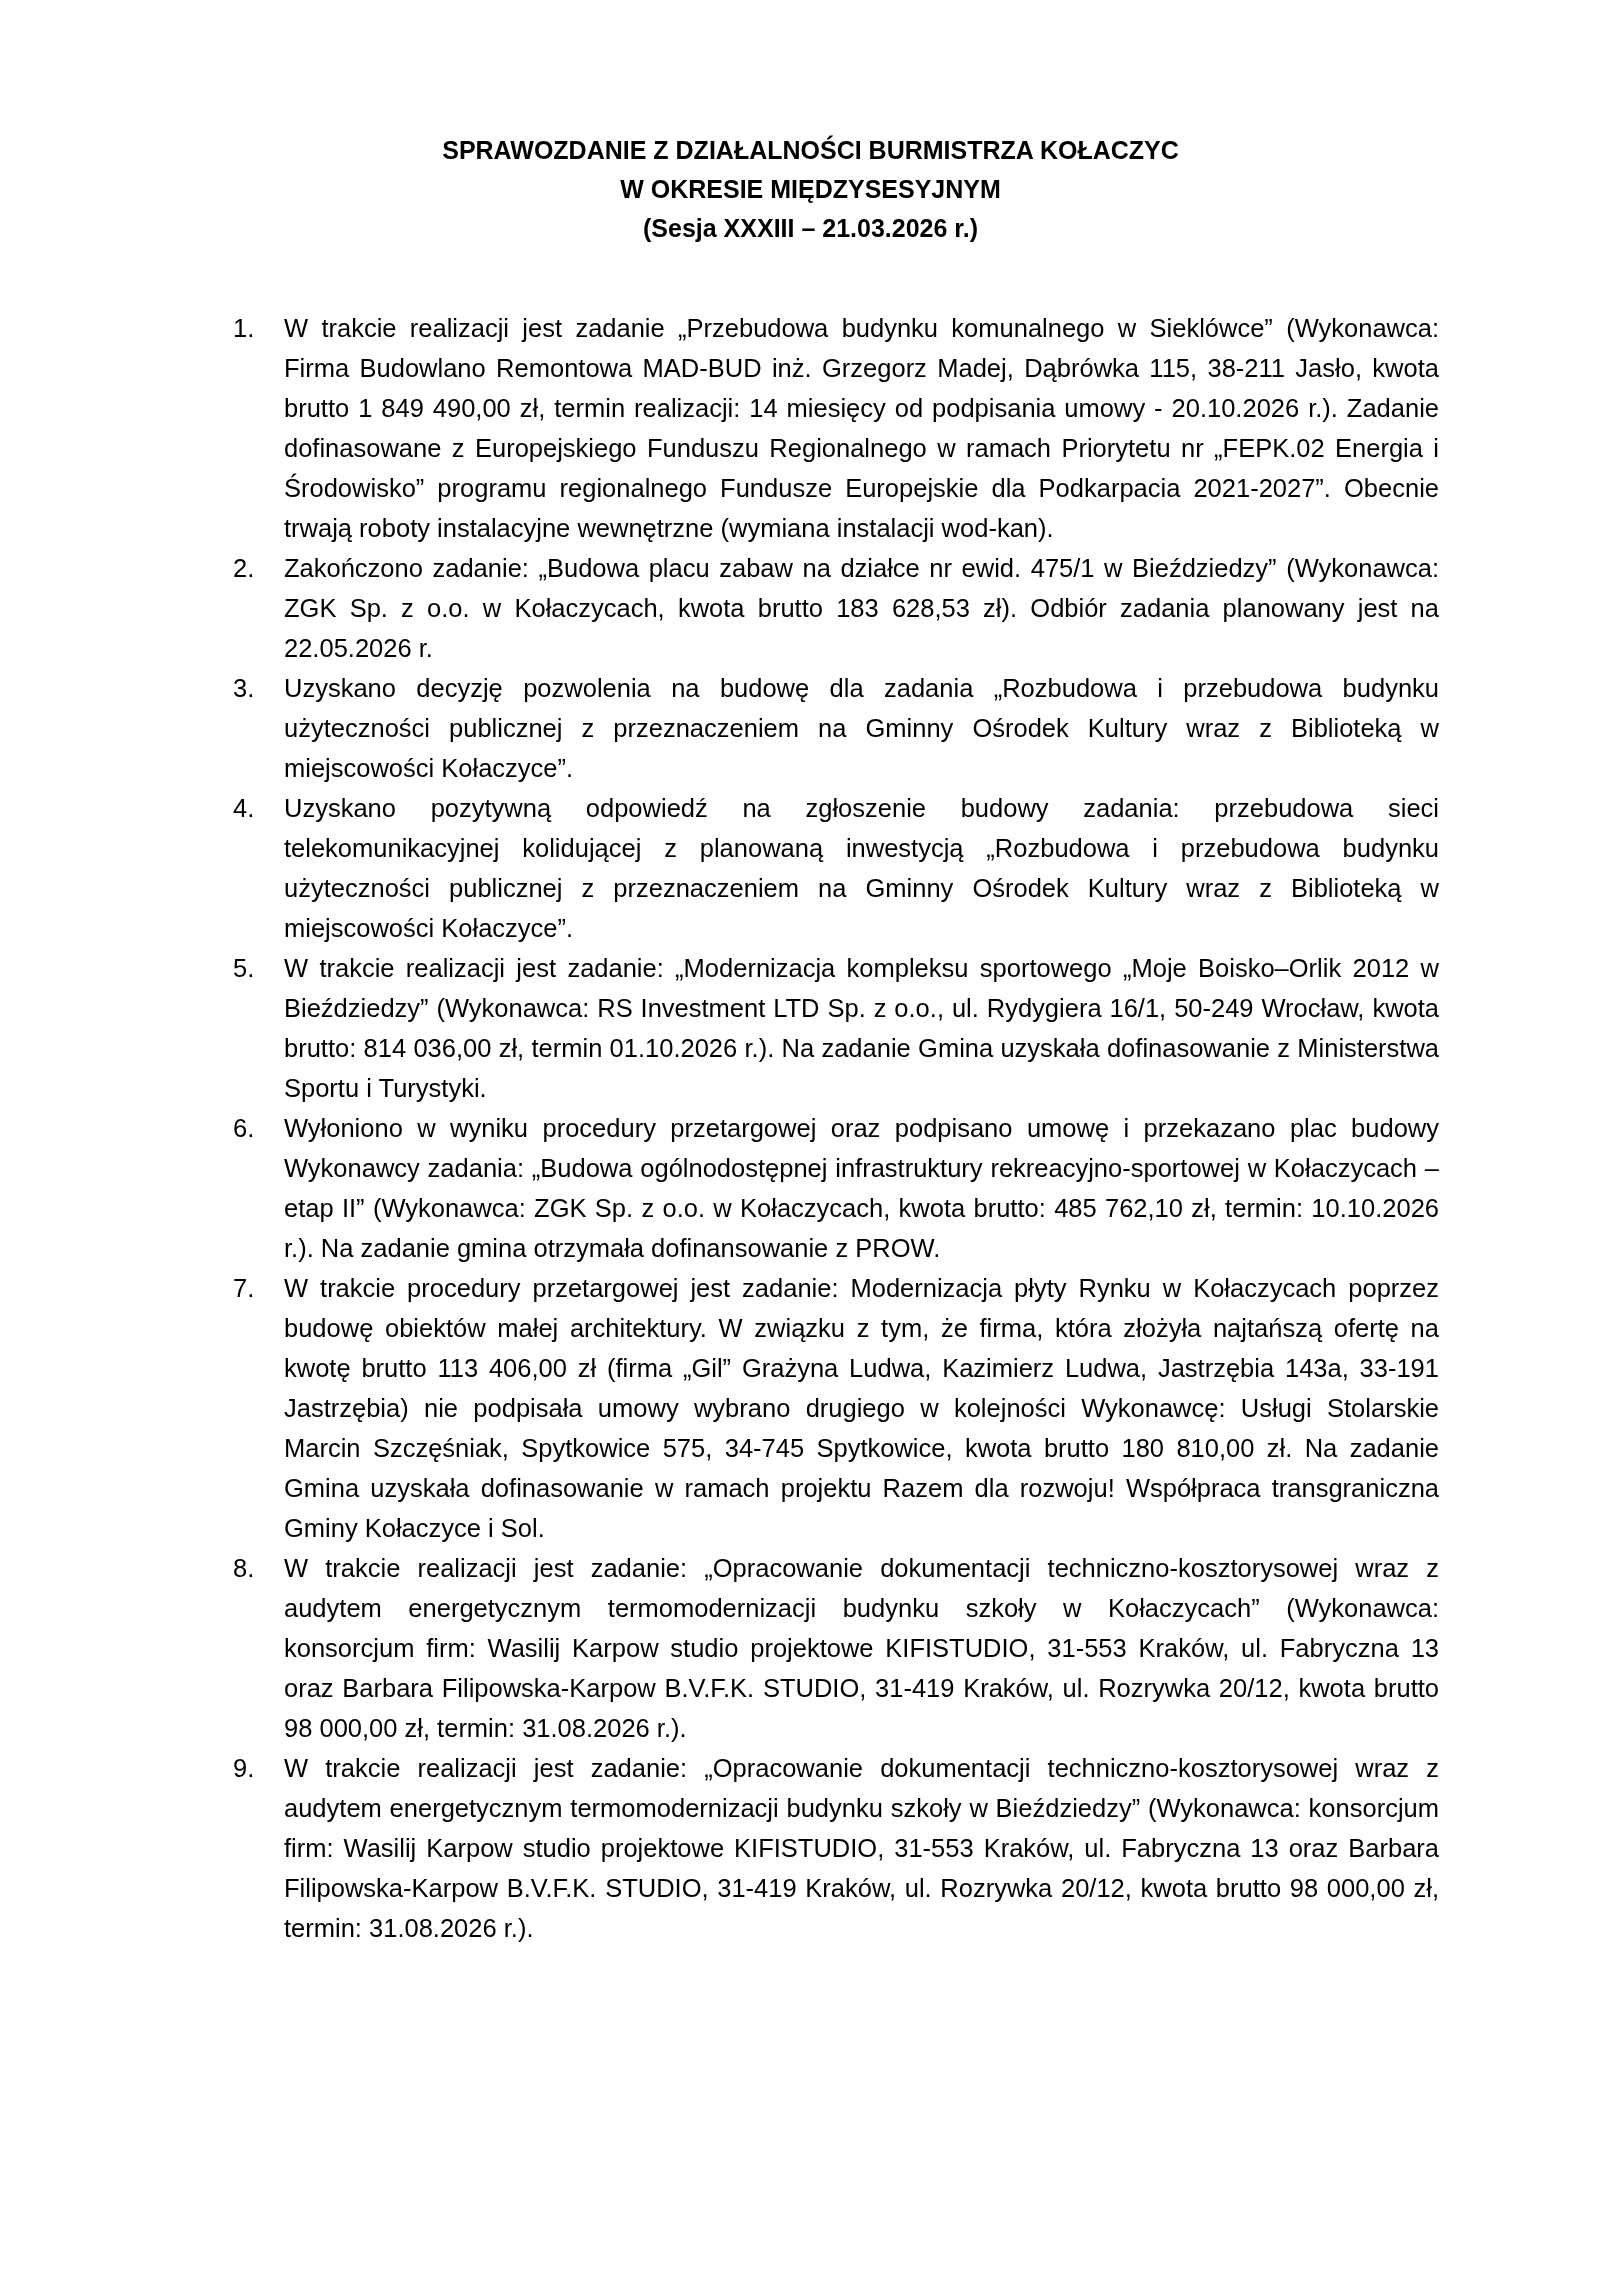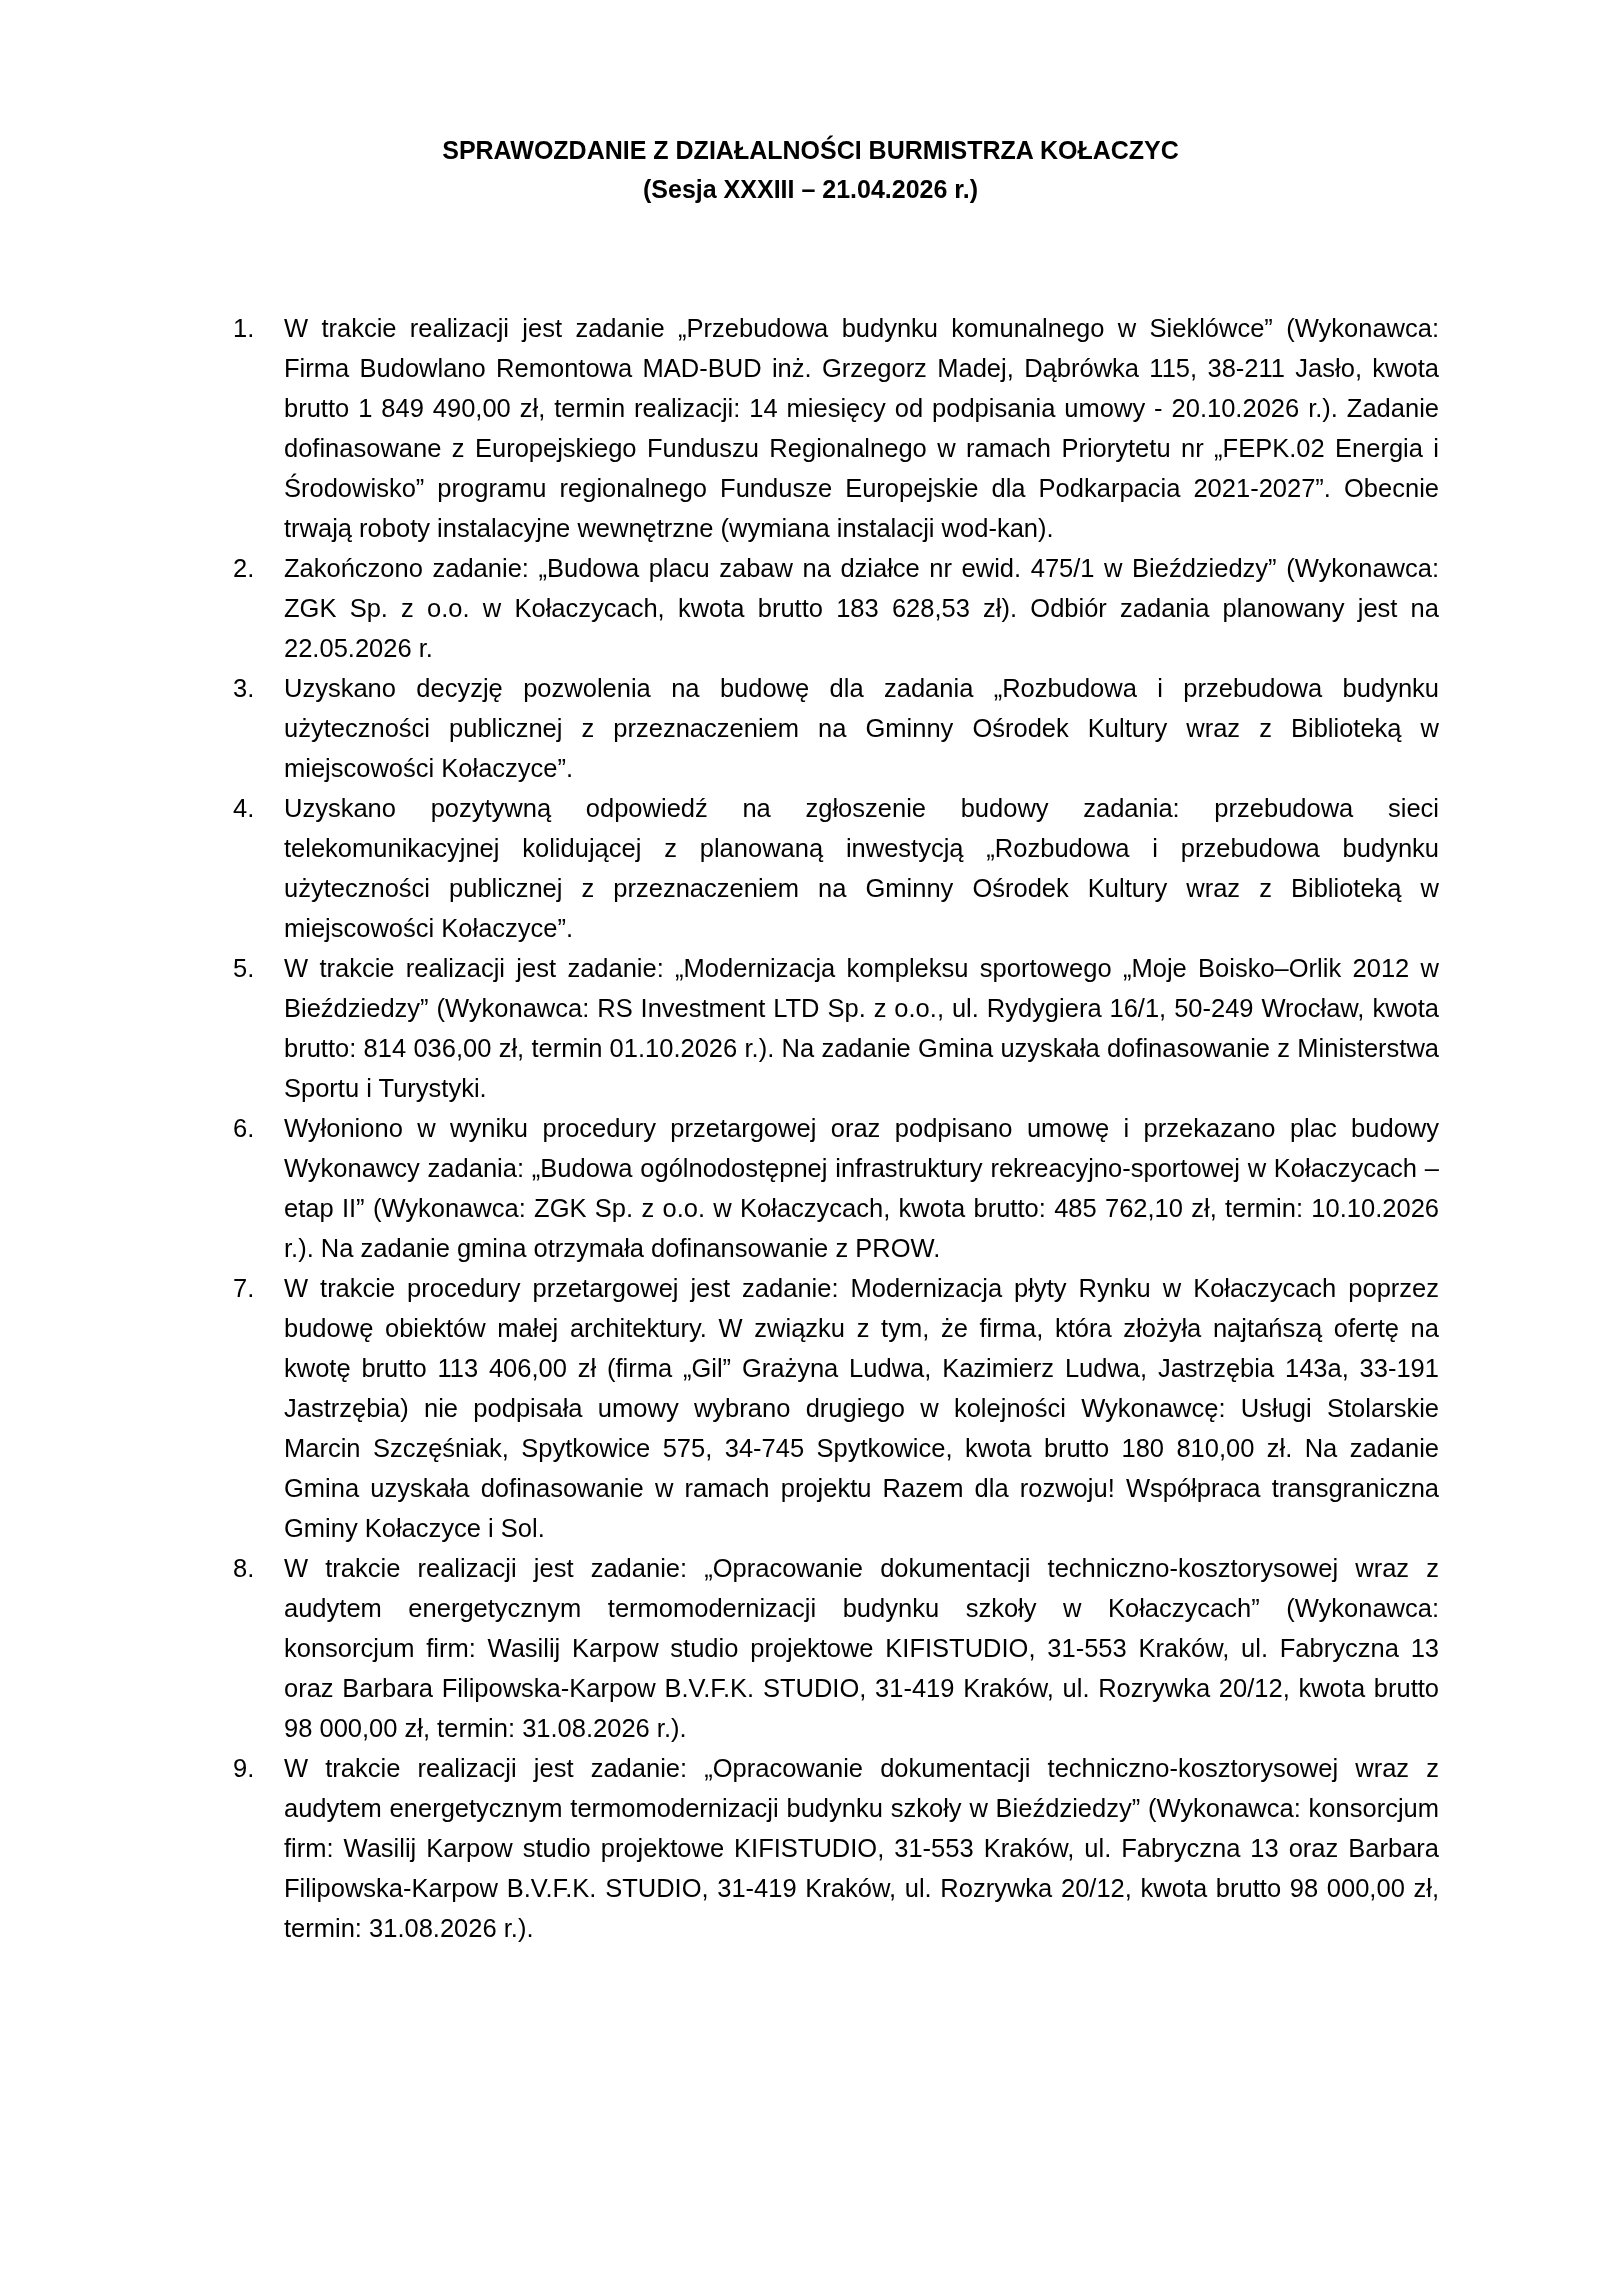--- a/index.html
+++ b/index.html
@@ -65,21 +65,22 @@
       display: block;
     }
   </style>
 </head>
 <body>
 
 <div class="page">
 
   <div class="title-block">
     <span class="title-line">SPRAWOZDANIE Z DZIAŁALNOŚCI BURMISTRZA KOŁACZYC</span>
-    <span class="title-line">(Sesja XXXIII – 21.04.2026 r.)</span>
+    <span class="title-line">W OKRESIE MIĘDZYSESYJNYM</span>
+    <span class="title-line">(Sesja XXXIII – 21.03.2026 r.)</span>
   </div>
 
   <ol class="report-list">
     <li class="report-item">
       <span class="item-number">1.</span>
       <span class="item-text">W trakcie realizacji jest zadanie „Przebudowa budynku komunalnego w Sieklówce” (Wykonawca: Firma Budowlano Remontowa MAD-BUD inż. Grzegorz Madej, Dąbrówka 115, 38-211 Jasło, kwota brutto 1 849 490,00 zł, termin realizacji: 14 miesięcy od podpisania umowy - 20.10.2026 r.). Zadanie dofinasowane z Europejskiego Funduszu Regionalnego w ramach Priorytetu nr „FEPK.02 Energia i Środowisko” programu regionalnego Fundusze Europejskie dla Podkarpacia 2021-2027”. Obecnie trwają roboty instalacyjne wewnętrzne (wymiana instalacji wod-kan).</span>
     </li>
     <li class="report-item">
       <span class="item-number">2.</span>
       <span class="item-text">Zakończono zadanie: „Budowa placu zabaw na działce nr ewid. 475/1 w Bieździedzy” (Wykonawca: ZGK Sp. z o.o. w Kołaczycach, kwota brutto 183 628,53 zł). Odbiór zadania planowany jest na 22.05.2026 r.</span>

